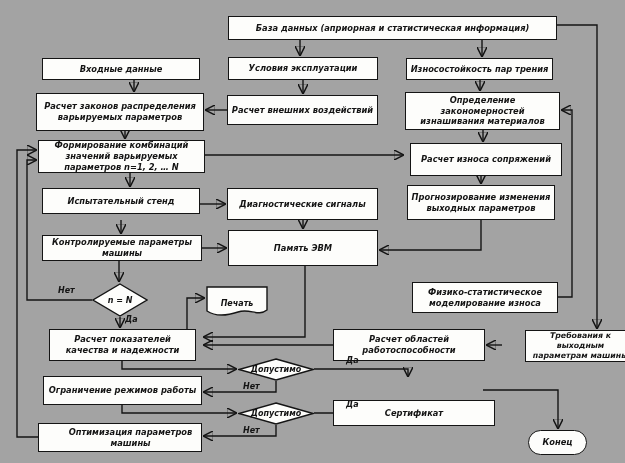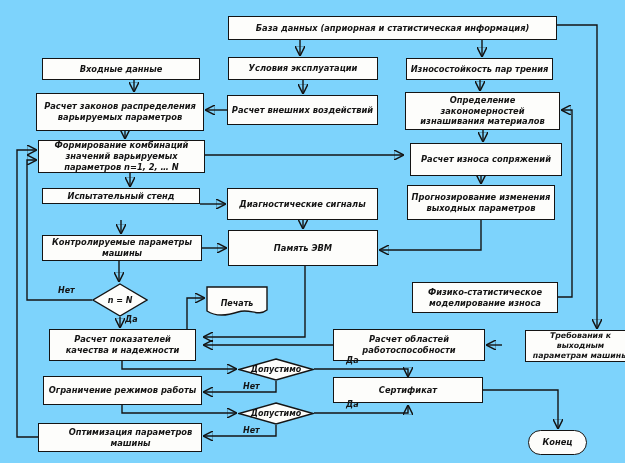--- a/index.html
+++ b/index.html
@@ -1,17 +1,17 @@
 <!DOCTYPE html>
 <html><head>
 <meta charset="utf-8">
 <style>
   html,body{margin:0;padding:0;background:#e8e8e4;}
   .stage{
-    position:relative;width:625px;height:463px;background:#7dd3fc;
+    position:relative;width:625px;height:463px;background:#a3a3a3;
     font-family:"DejaVu Sans",sans-serif;overflow:hidden;
   }
   .connectors{position:absolute;left:0;top:0;width:625px;height:463px;}
   .connectors path{fill:none;stroke:#141414;stroke-width:1.4;}
   .box{
     position:absolute;display:flex;align-items:center;justify-content:center;
     text-align:center;background:#fdfdfb;border:1.5px solid #141414;
     font-style:italic;font-weight:bold;font-size:8.3px;line-height:1.3;
     color:#141414;padding:1px 3px;box-sizing:border-box;
   }
@@ -94,21 +94,21 @@
     </div>
   <div class="box" style="left:405px;top:92px;width:155px;height:38px;">
       <span>Определение закономерностей изнашивания материалов</span>
     </div>
   <div class="box" style="left:38px;top:140px;width:167px;height:33px;">
       <span>Формирование комбинаций значений варьируемых параметров n=1, 2, … N</span>
     </div>
   <div class="box" style="left:410px;top:143px;width:152px;height:33px;font-style:italic;">
       <span>Расчет износа сопряжений</span>
     </div>
-  <div class="box" style="left:42px;top:188px;width:158px;height:16px;text-align:right;">
+  <div class="box" style="left:42px;top:188px;width:158px;height:26px;text-align:right;">
       <span>Испытательный стенд</span>
     </div>
   <div class="box" style="left:227px;top:188px;width:151px;height:32px;">
       <span>Диагностические сигналы</span>
     </div>
   <div class="box" style="left:407px;top:185px;width:148px;height:35px;">
       <span>Прогнозирование изменения выходных параметров</span>
     </div>
   <div class="box" style="left:42px;top:235px;width:160px;height:26px;">
       <span>Контролируемые параметры машины</span>
@@ -124,21 +124,21 @@
     </div>
   <div class="box" style="left:333px;top:329px;width:152px;height:32px;">
       <span>Расчет областей работоспособности</span>
     </div>
   <div class="box" style="left:502px;top:330px;width:111px;height:32px;font-size:7.8px;margin-left:23px;">
       <span>Требования к выходным параметрам машины</span>
     </div>
   <div class="box" style="left:43px;top:376px;width:159px;height:29px;">
       <span>Ограничение режимов работы</span>
     </div>
-  <div class="box" style="left:333px;top:377px;width:150px;height:26px;">
+  <div class="box" style="left:333px;top:400px;width:162px;height:26px;">
       <span>Сертификат</span>
     </div>
   <div class="box" style="left:38px;top:423px;width:164px;height:29px;padding-left:24px;">
       <span>Оптимизация параметров машины</span>
     </div>
   <div class="box terminator" style="left:528px;top:430px;width:59px;height:25px;">
       <span>Конец</span>
     </div>
 
   <div class="shape" style="left:92px;top:283px;width:56px;height:34px;">

